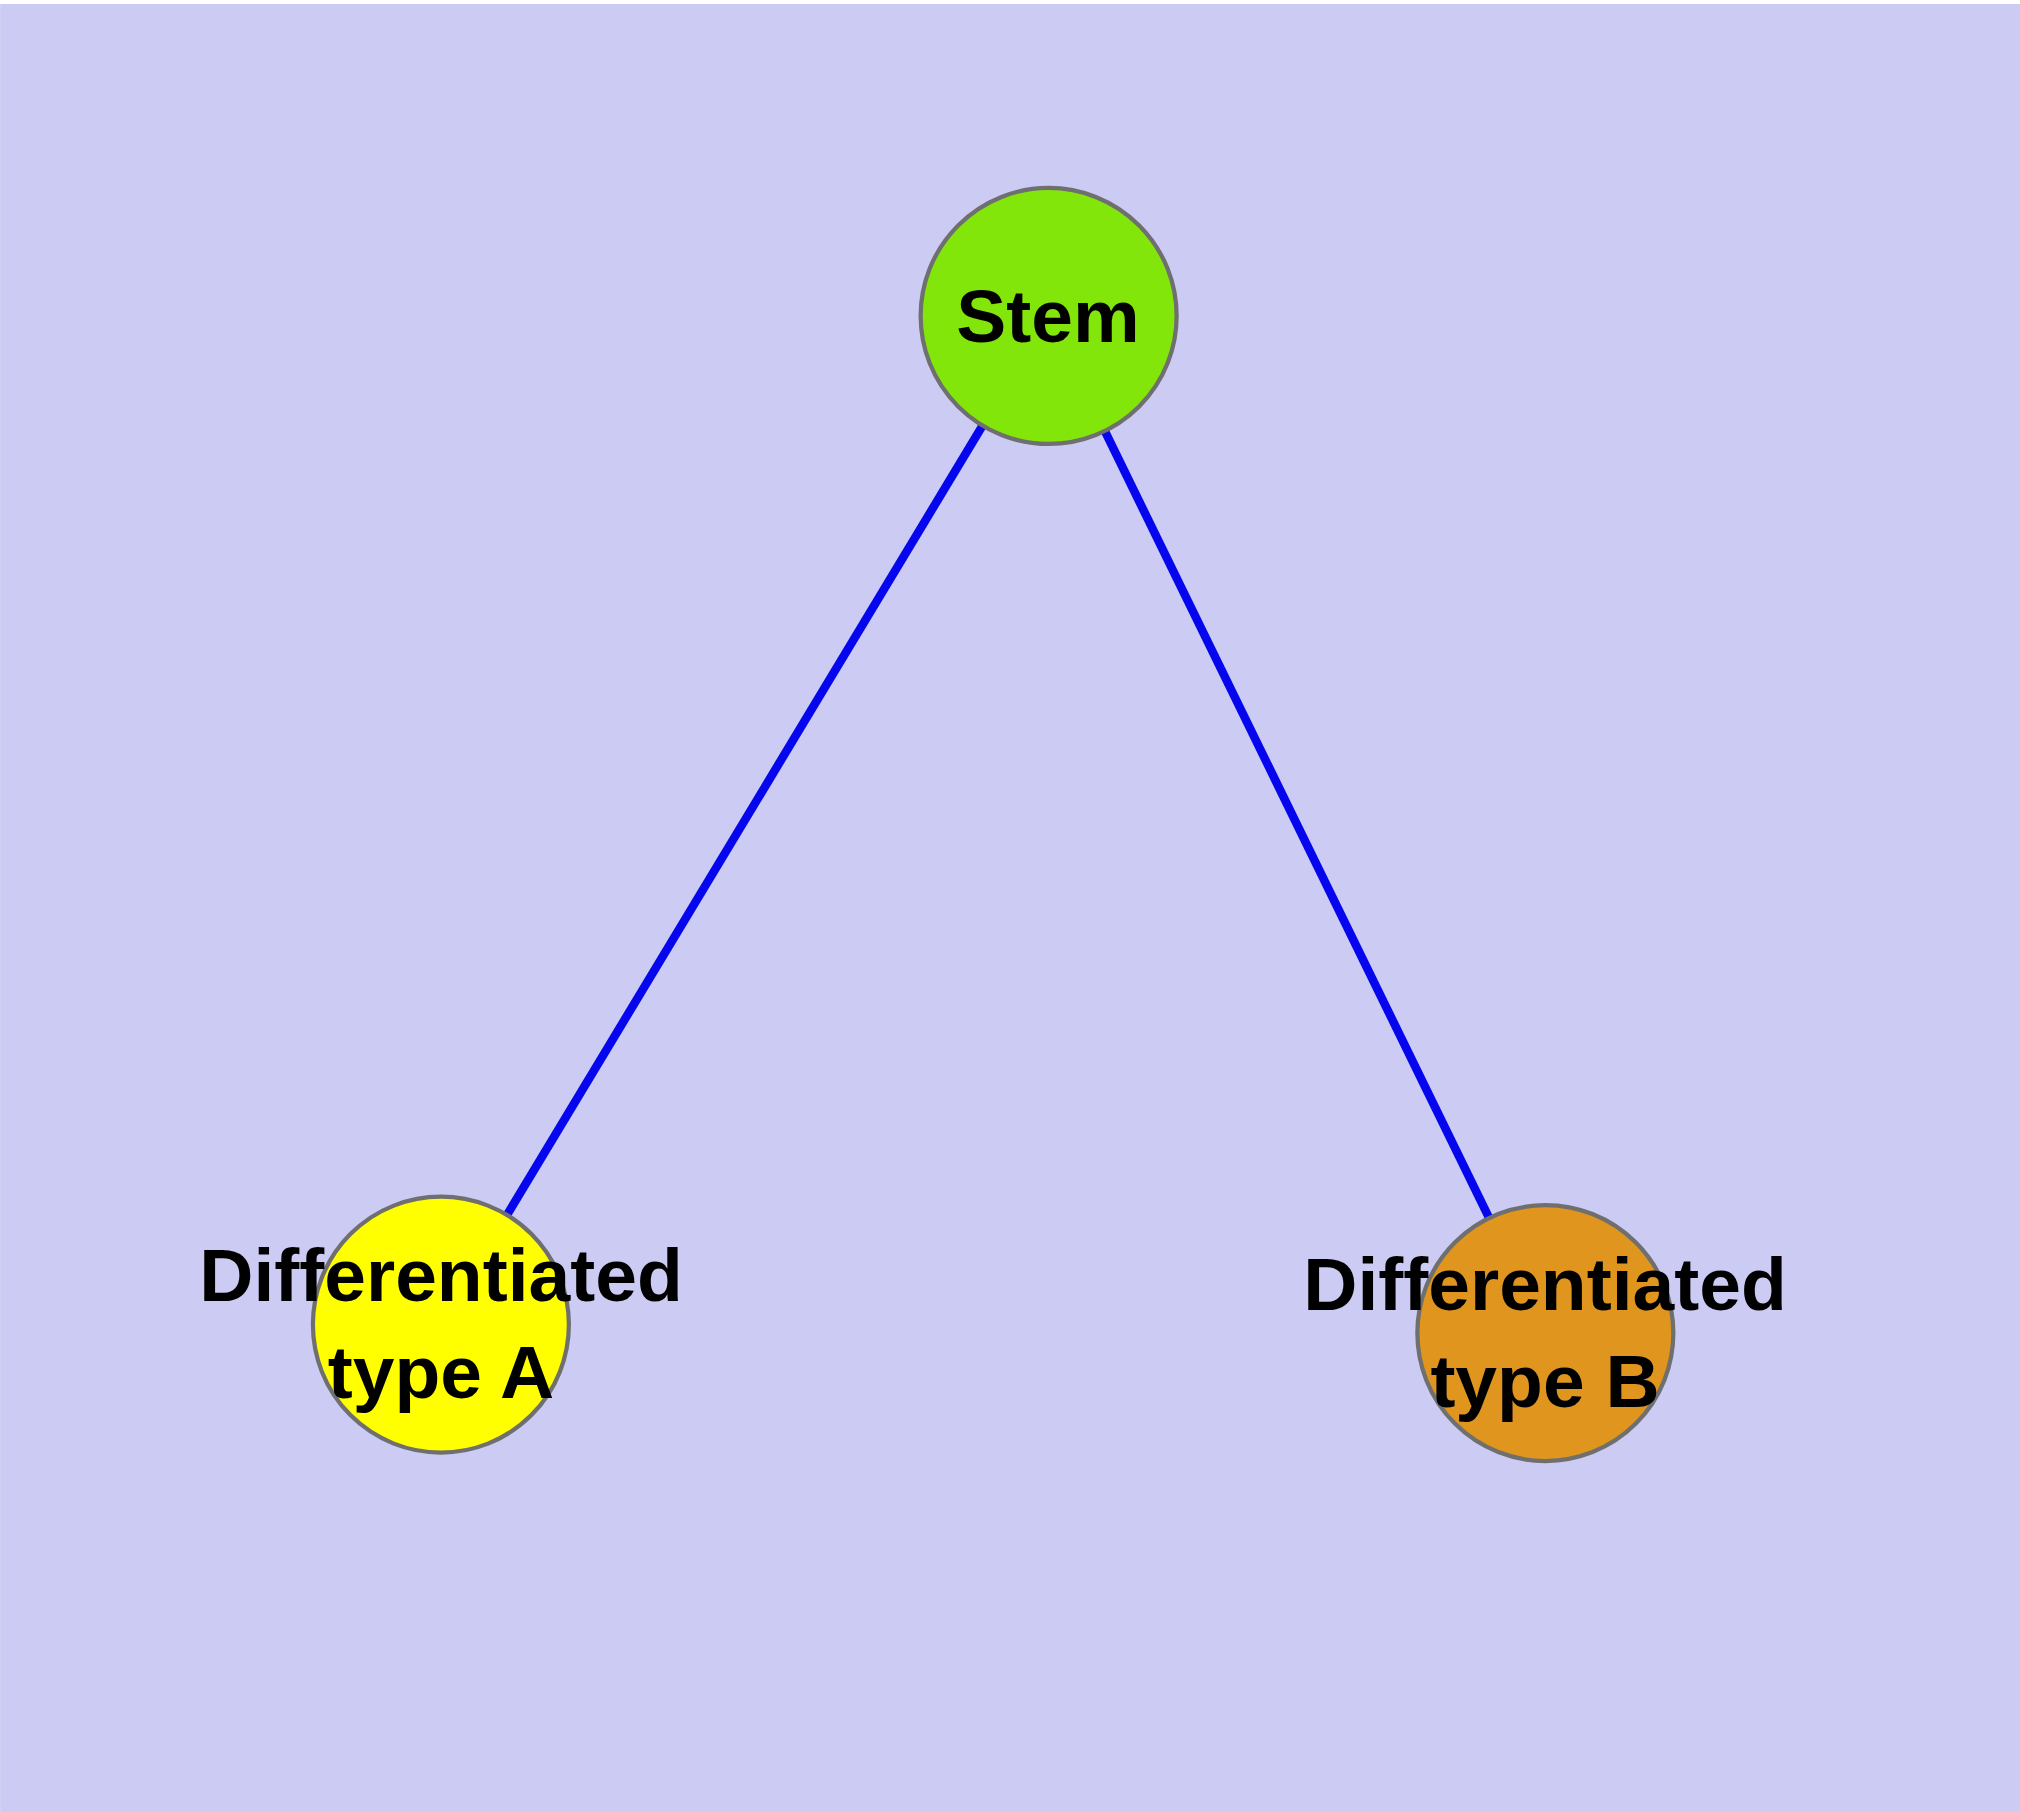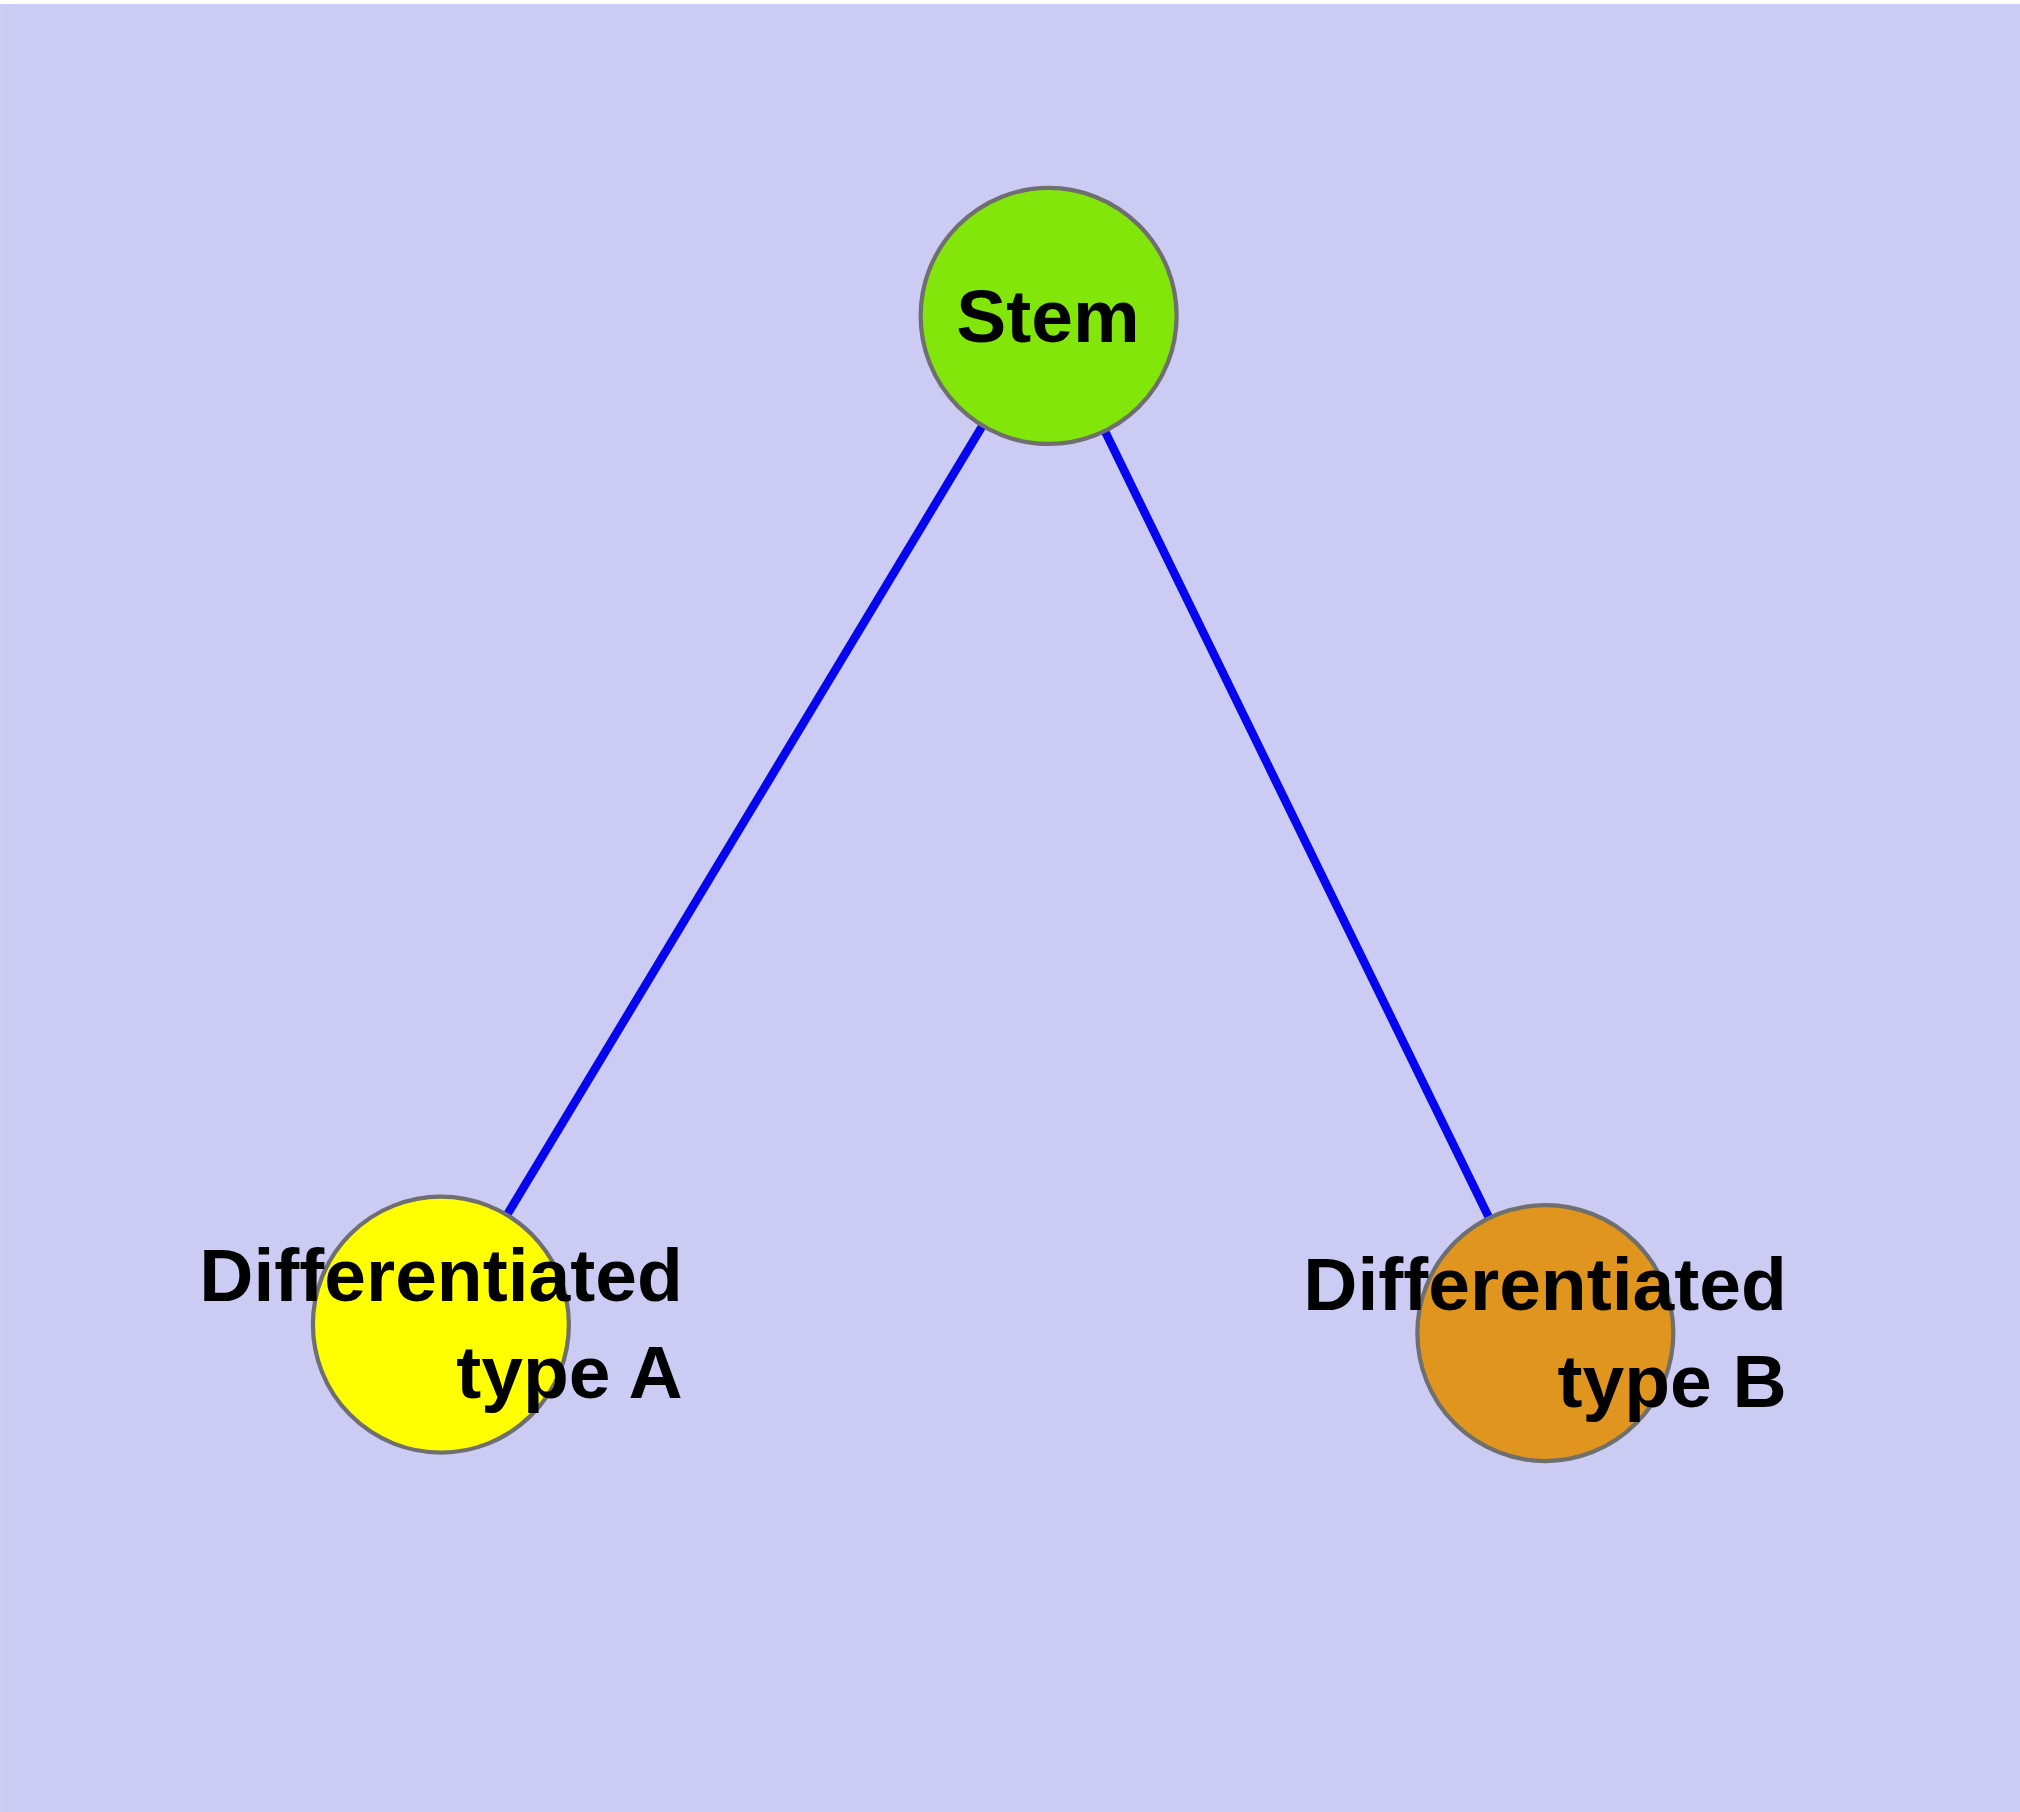--- a/index.html
+++ b/index.html
@@ -34,21 +34,21 @@
     height: 1808px;
     display: block;
   }
   .node-label {
     position: absolute;
     transform: translate(-50%, -50%);
     font-weight: bold;
     font-size: 75px;
     line-height: 97px;
     color: #000000;
-    text-align: right;
+    text-align: center;
     white-space: pre-line;
     letter-spacing: 0px;
   }
 </style>
 </head>
 <body>
 
 <div class="top-strip"></div>
 
 <div class="canvas-wrap">

